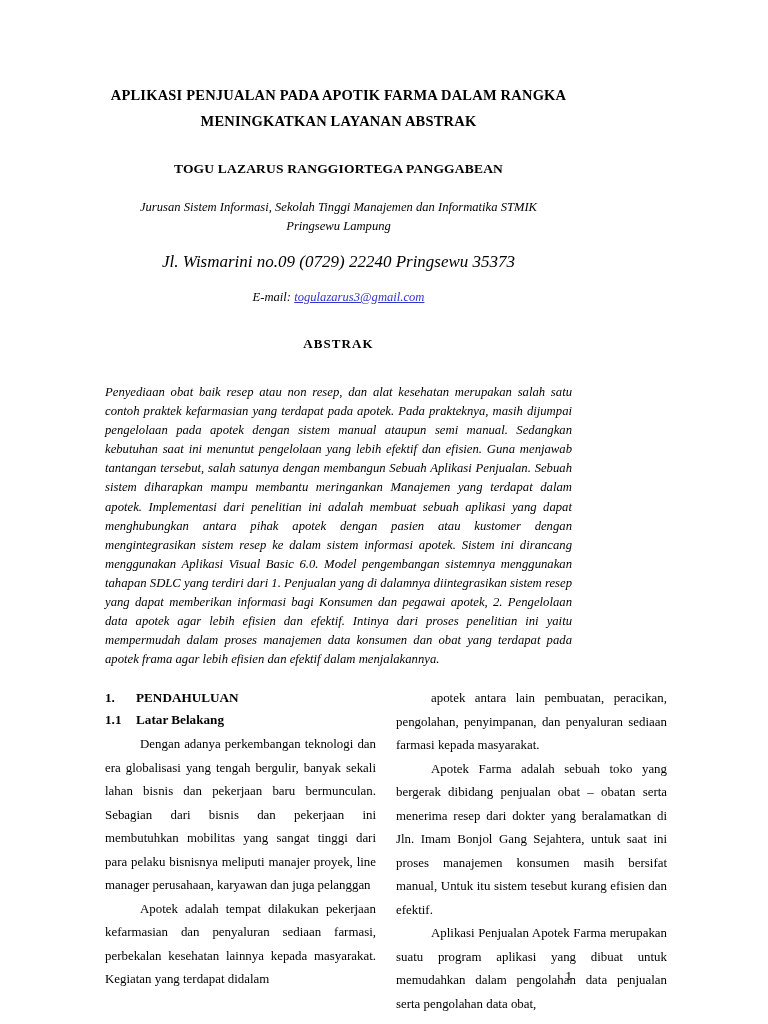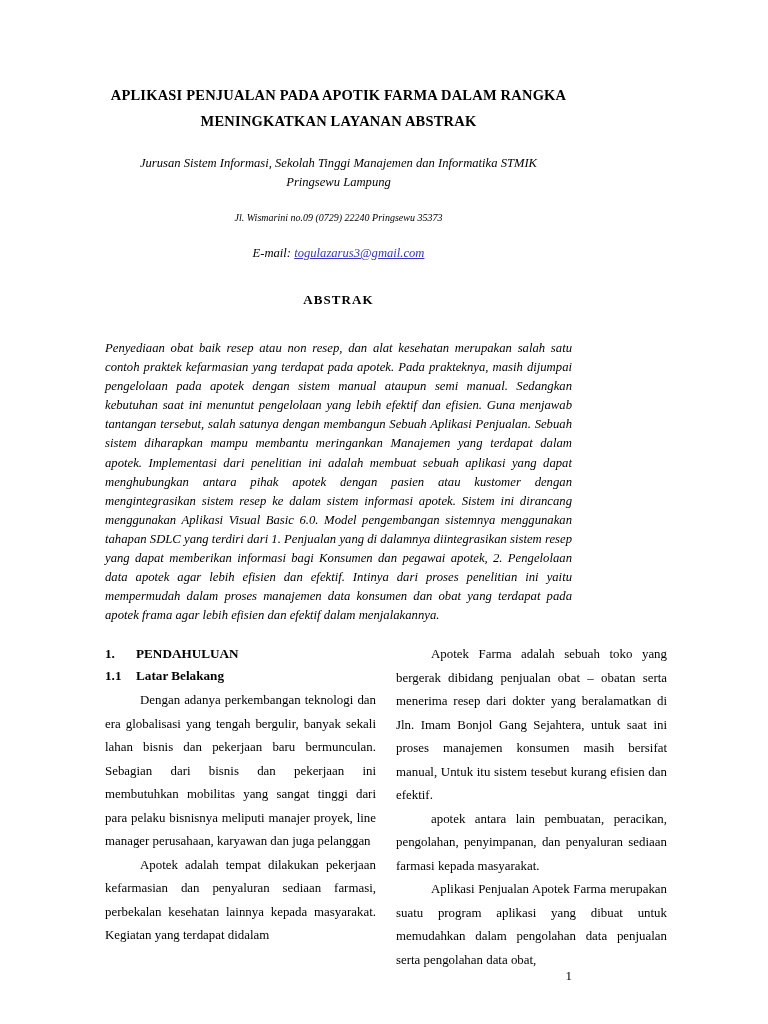--- a/index.html
+++ b/index.html
@@ -51,21 +51,21 @@
 
   .affiliation {
     font-size: 12.6px;
     font-style: italic;
     line-height: 19px;
     margin-top: 20px;
     padding: 0 18px;
   }
 
   .address {
-    font-size: 10px;
+    font-size: 17px;
     font-style: italic;
     line-height: 18px;
     margin-top: 17px;
   }
 
   .email-line {
     font-size: 12.6px;
     font-style: italic;
     line-height: 18px;
     margin-top: 17px;
@@ -161,20 +161,21 @@
 
 <div class="page">
 
   <div class="title-block">
 
     <div class="paper-title">
       <span class="tline">APLIKASI PENJUALAN PADA APOTIK FARMA DALAM RANGKA</span>
       <span class="tline">MENINGKATKAN LAYANAN ABSTRAK</span>
     </div>
 
+    <div class="author">TOGU LAZARUS RANGGIORTEGA PANGGABEAN</div>
 
     <div class="affiliation">Jurusan Sistem Informasi, Sekolah Tinggi Manajemen dan Informatika STMIK Pringsewu Lampung</div>
 
     <div class="address">Jl. Wismarini no.09 (0729) 22240 Pringsewu 35373</div>
 
     <div class="email-line">
       <span>E-mail:</span>
       <a class="email-link" href="#">togulazarus3@gmail.com</a>
     </div>
 
@@ -199,22 +200,22 @@
         <span>Latar Belakang</span>
       </div>
 
       <p class="para first-after-head">Dengan adanya perkembangan teknologi dan era globalisasi yang tengah bergulir, banyak sekali lahan bisnis dan pekerjaan baru bermunculan. Sebagian dari bisnis dan pekerjaan ini membutuhkan mobilitas yang sangat tinggi dari para pelaku bisnisnya meliputi manajer proyek, line manager perusahaan, karyawan dan juga pelanggan</p>
       <p class="para">Apotek adalah tempat dilakukan pekerjaan kefarmasian dan penyaluran sediaan farmasi, perbekalan kesehatan lainnya kepada masyarakat. Kegiatan yang terdapat didalam</p>
 
     </div>
 
     <div class="col">
 
+      <p class="para">apotek antara lain pembuatan, peracikan, pengolahan, penyimpanan, dan penyaluran sediaan farmasi kepada masyarakat.</p>
       <p class="para">Apotek Farma adalah sebuah toko yang bergerak dibidang penjualan obat – obatan serta menerima resep dari dokter yang beralamatkan di Jln. Imam Bonjol Gang Sejahtera, untuk saat ini proses manajemen konsumen masih bersifat manual, Untuk itu sistem tesebut kurang efisien dan efektif.</p>
-      <p class="para">apotek antara lain pembuatan, peracikan, pengolahan, penyimpanan, dan penyaluran sediaan farmasi kepada masyarakat.</p>
       <p class="para">Aplikasi Penjualan Apotek Farma merupakan suatu program aplikasi yang dibuat untuk memudahkan dalam pengolahan data penjualan serta pengolahan data obat,</p>
 
     </div>
 
   </div>
 
   <div class="page-number">1</div>
 
 </div>
 

